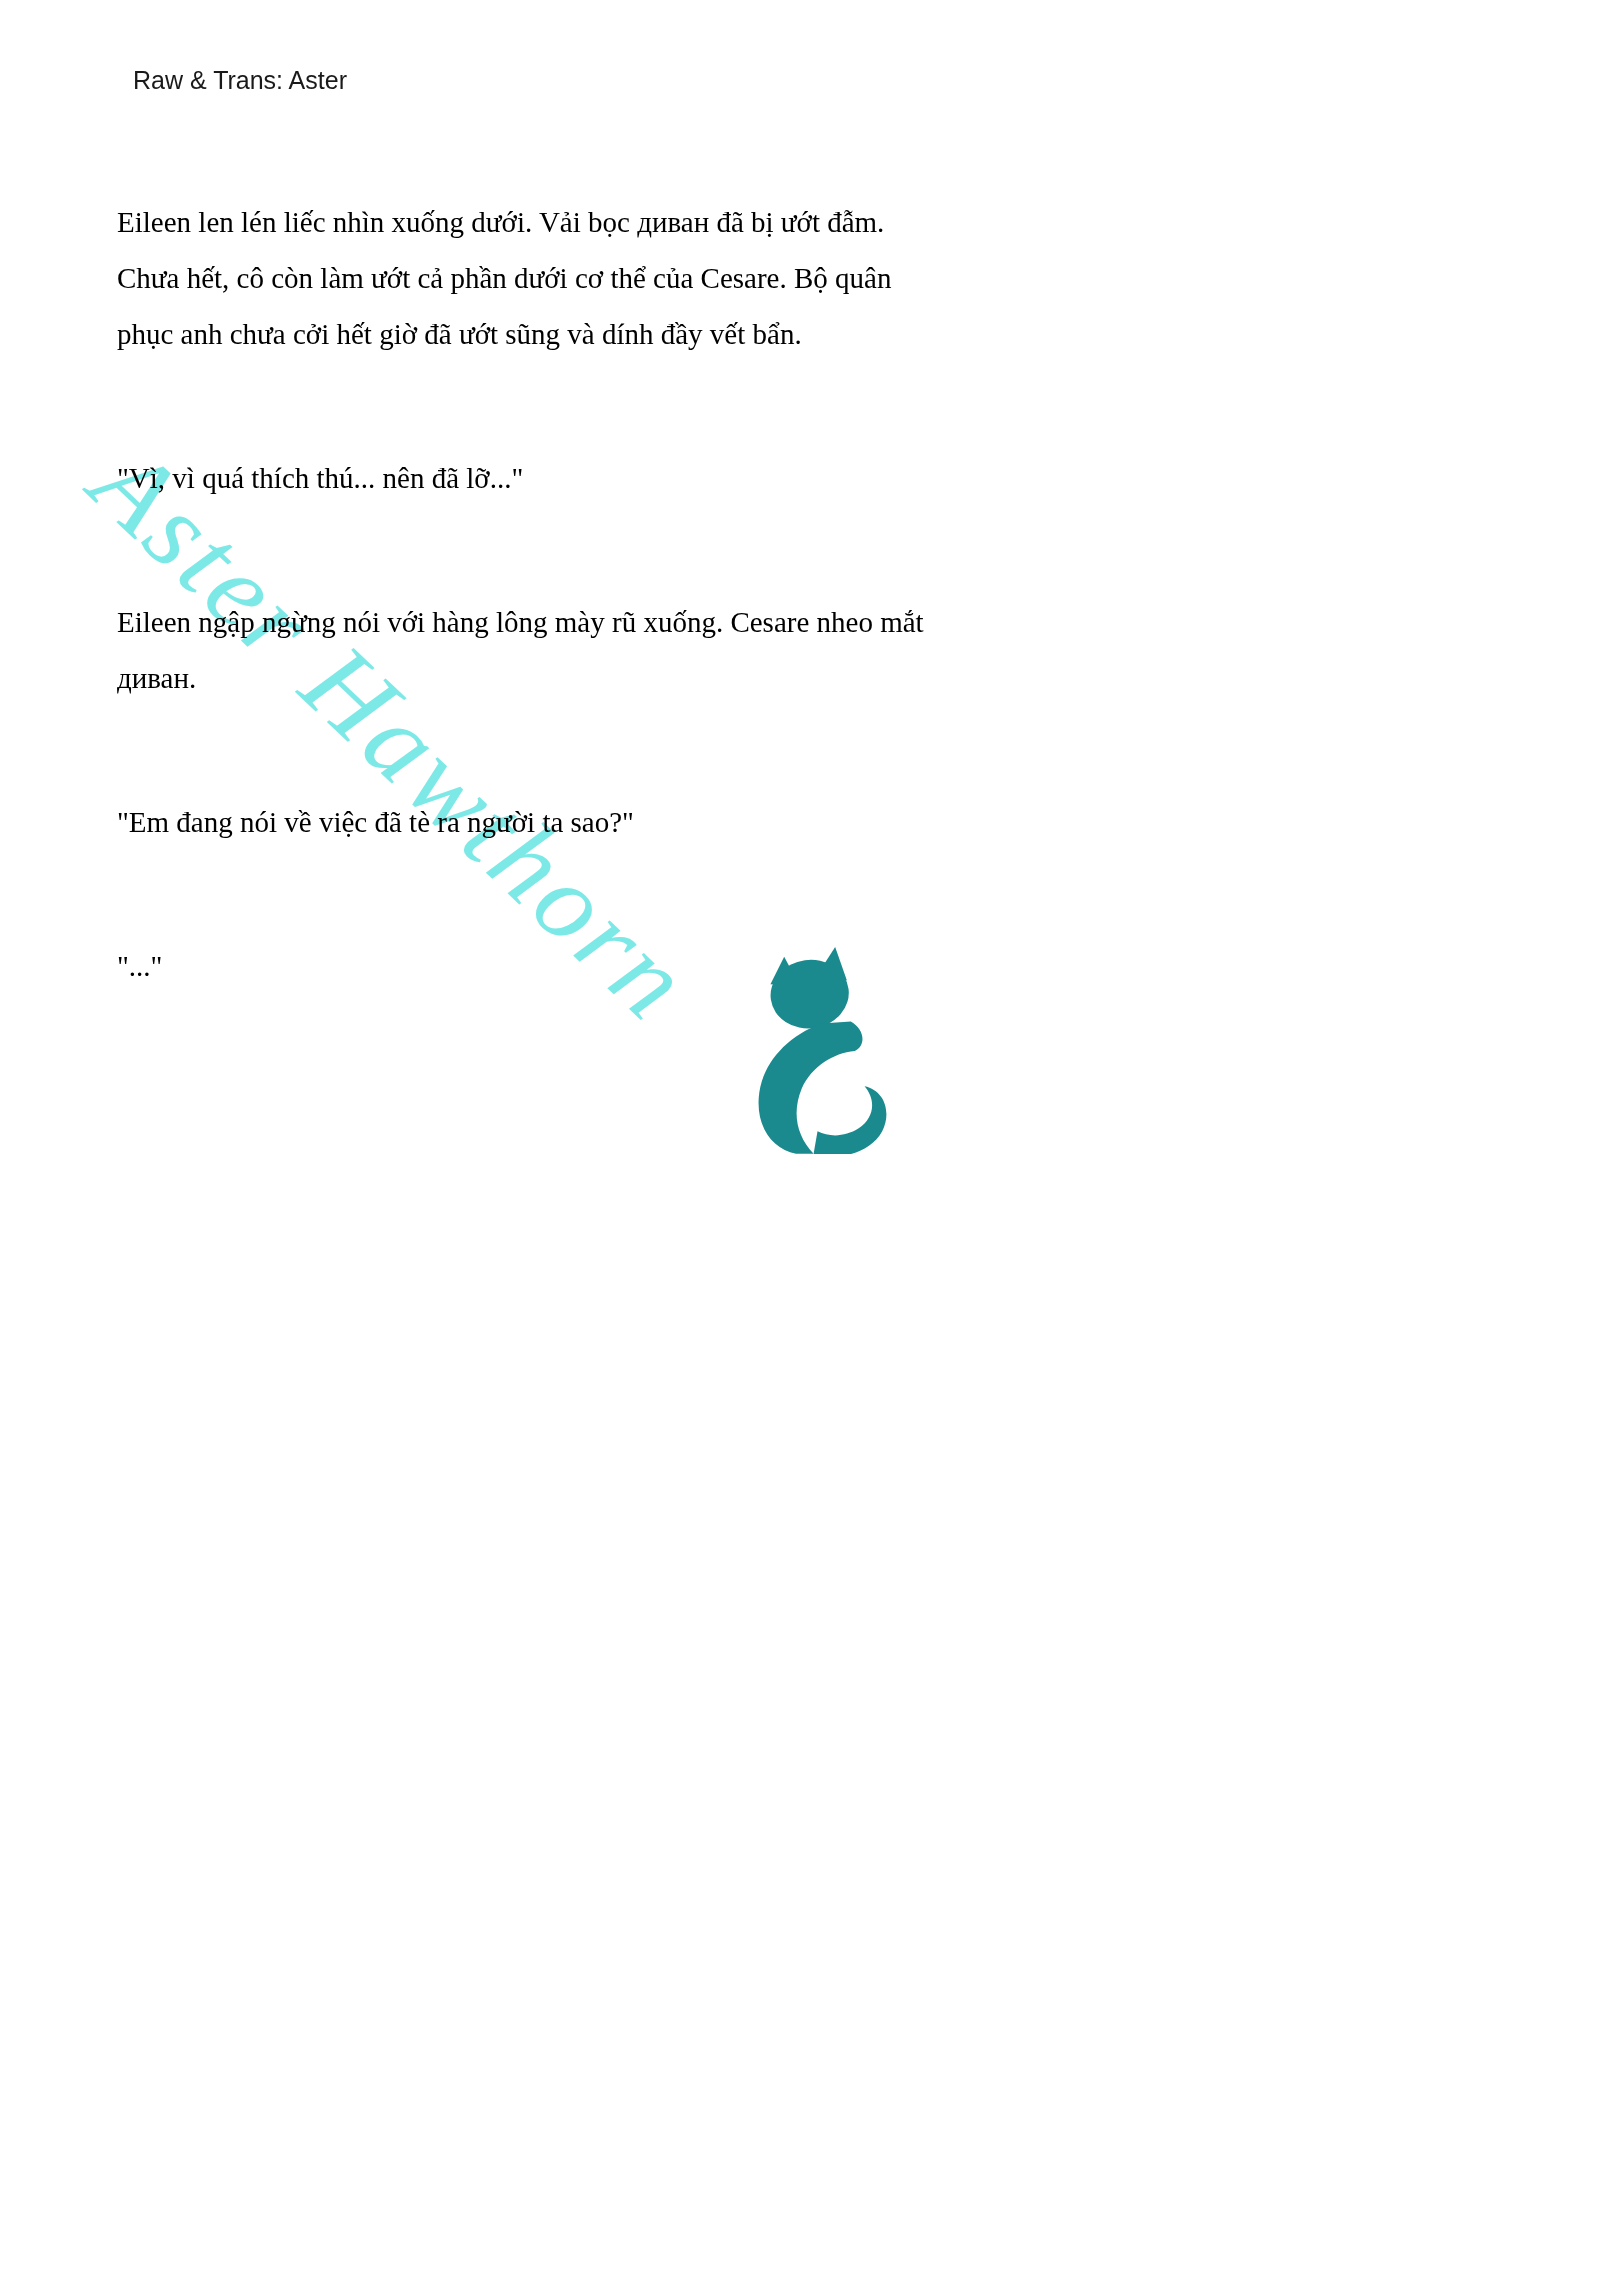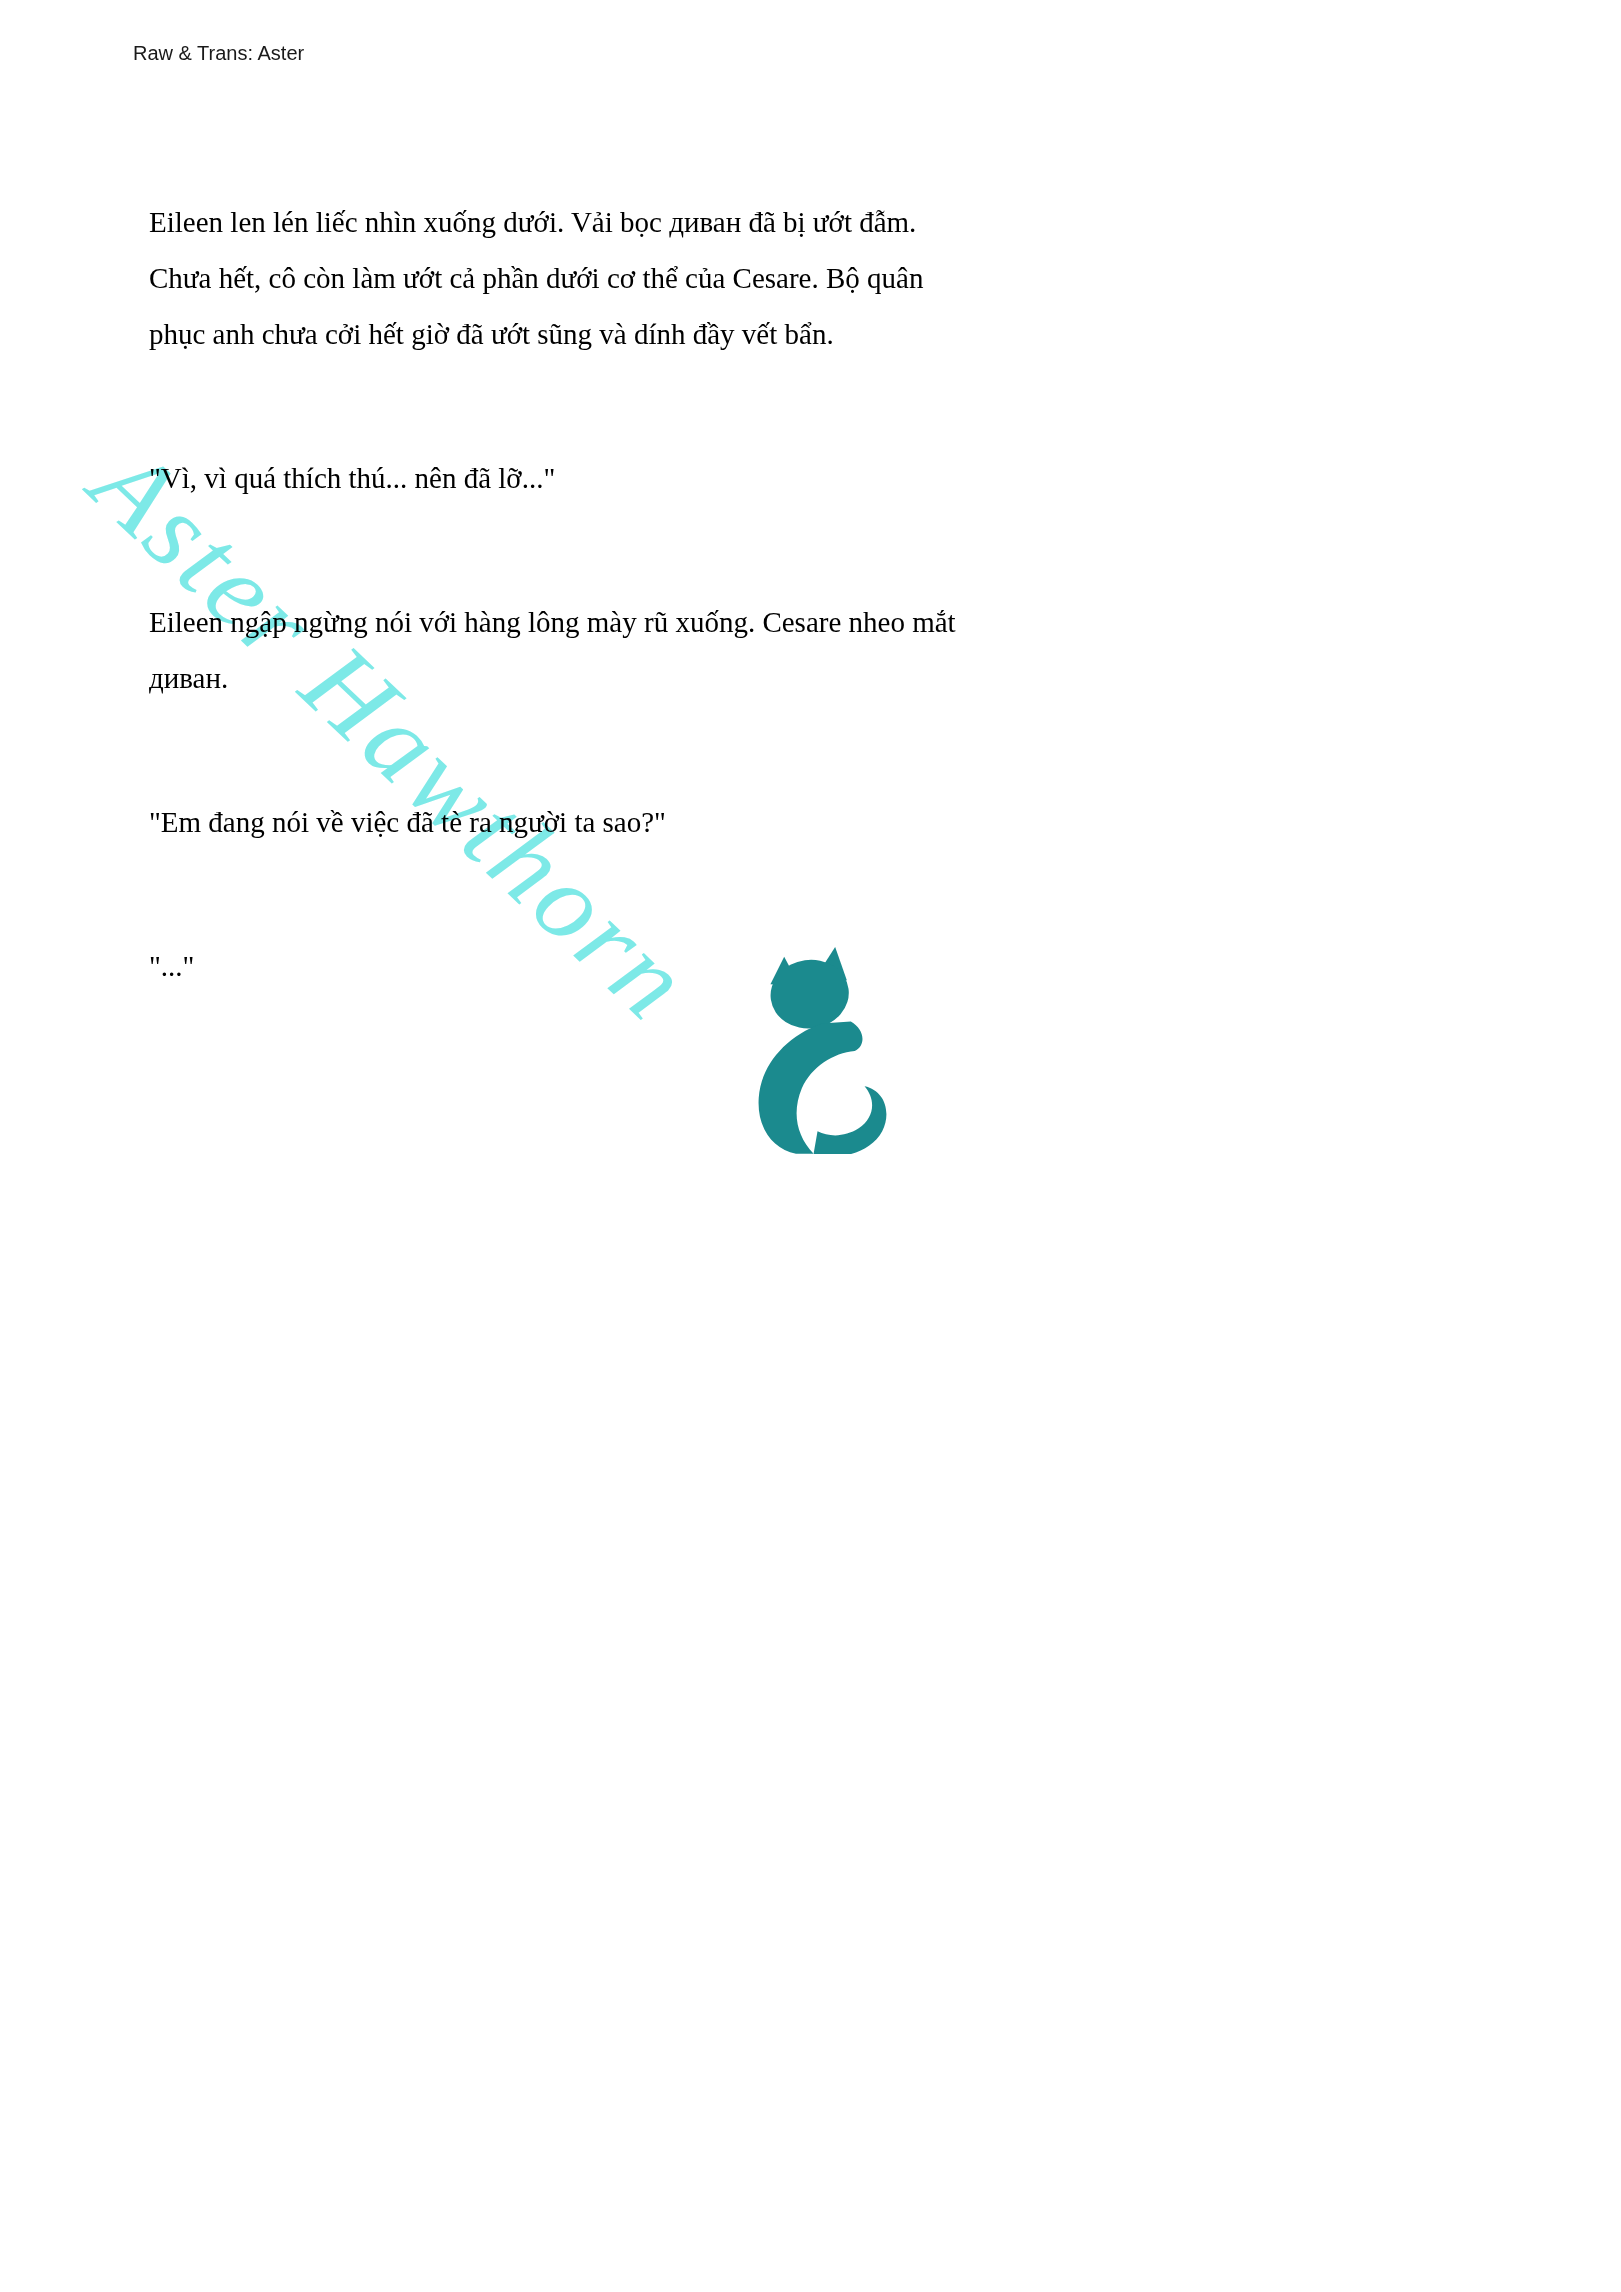--- a/index.html
+++ b/index.html
@@ -11,23 +11,23 @@
     width: 1621px;
     height: 2293px;
     margin: 0 auto;
     background: #ffffff;
     overflow: hidden;
   }
 
   .doc-header {
     position: absolute;
     left: 133px;
-    top: 42px;
+    top: 66px;
     font-family: "Liberation Sans", sans-serif;
-    font-size: 20px;
+    font-size: 25px;
     color: #1a1a1a;
     z-index: 3;
   }
 
   .watermark {
     position: absolute;
     left: 155px;
     top: 421px;
     transform-origin: 0 0;
     transform: rotate(43.5deg);
@@ -36,21 +36,21 @@
     font-size: 110px;
     letter-spacing: 4.9px;
     white-space: nowrap;
     color: var(--color-watermark, #7DE9E7);
     z-index: 1;
     user-select: none;
   }
 
   .content {
     position: absolute;
-    left: 149px;
+    left: 117px;
     top: 194px;
     width: 835px;
     font-family: "Liberation Serif", serif;
     font-size: 29px;
     line-height: 56px;
     color: #000000;
     z-index: 2;
   }
 
   .content p {

